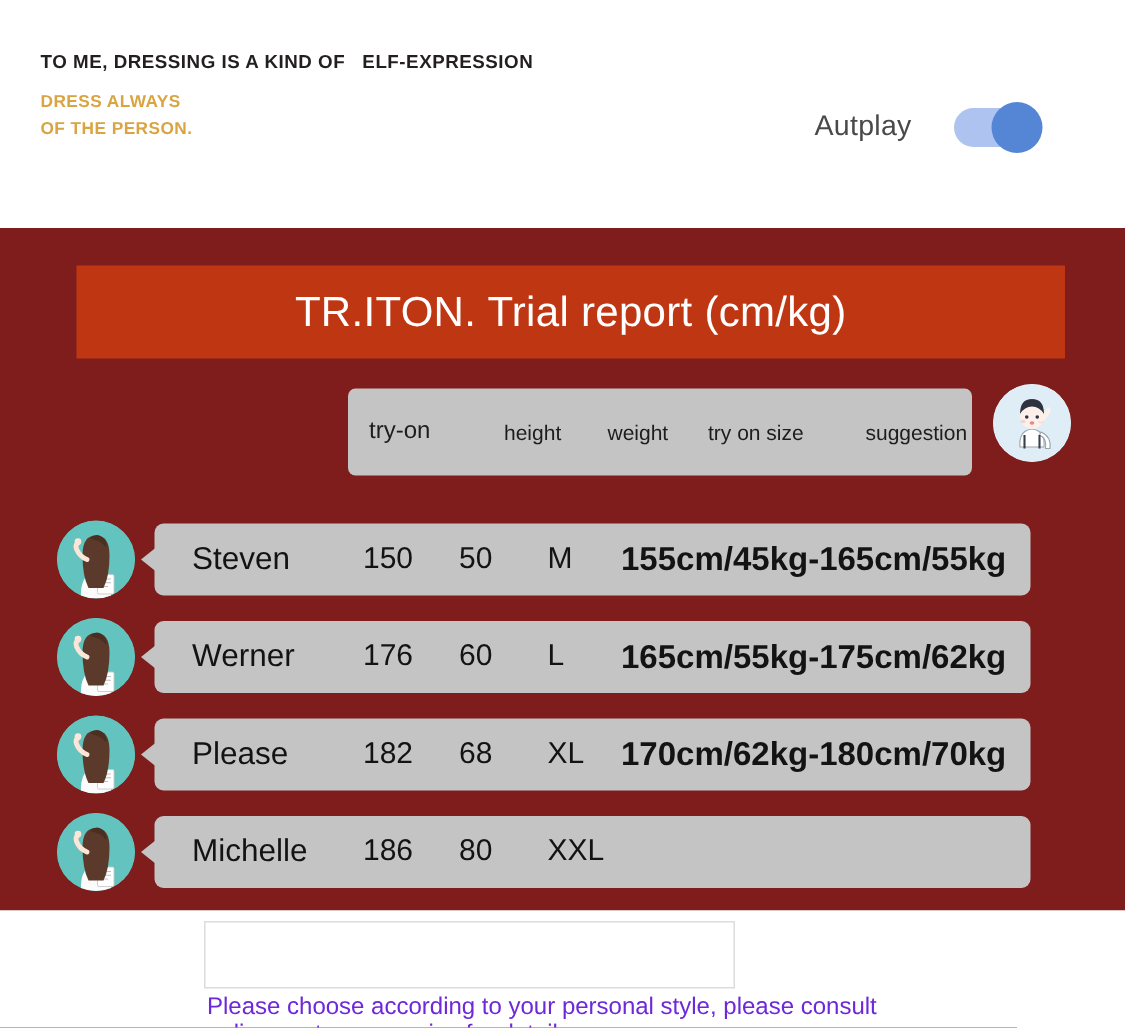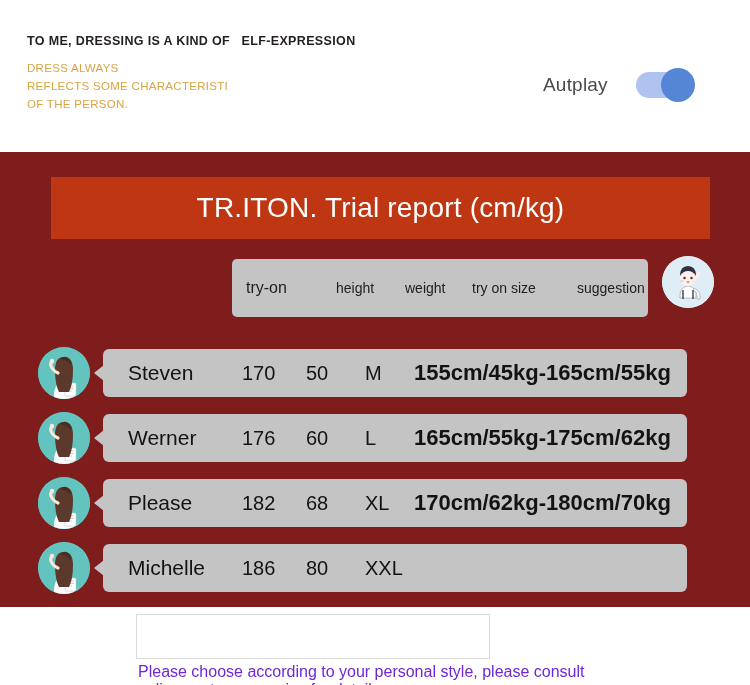--- a/index.html
+++ b/index.html
@@ -32,21 +32,21 @@
     font-weight: bold;
     letter-spacing: 0.35px;
     color: #231f20;
     white-space: pre;
   }
   .slogan-sub {
     position: absolute;
     left: 27px;
     top: 59px;
     font-size: 11.5px;
-    font-weight: normal;
+    font-weight: bold;
     letter-spacing: 0.3px;
     line-height: 18px;
     color: #d9a441;
   }
   .slogan-sub div { white-space: pre; }
 
   .autoplay-wrap {
     position: absolute;
     left: 543px;
     top: 72px;
@@ -215,21 +215,20 @@
 </style>
 </head>
 <body>
 
 <div class="top-section">
 
   <div class="slogan-main">TO ME, DRESSING IS A KIND OF   ELF-EXPRESSION</div>
 
   <div class="slogan-sub">
     <div>DRESS ALWAYS</div>
-    <div>REFLECTS SOME CHARACTERISTI</div>
     <div>OF THE PERSON.</div>
   </div>
 
   <div class="autoplay-wrap">
     <span class="autoplay-label">Autplay</span>
     <span class="toggle">
       <span class="knob"></span>
     </span>
   </div>
 </div>
@@ -275,21 +274,21 @@
       <path d="M29 39 h7 M29 41.5 h7 M29 44 h5" stroke="#bfbfbf" stroke-width="0.7"></path>
       <path d="M17 23 q0 -13 9 -13 q9 0 9 13 q0 14 -4 22 l-10 0 q-4 -8 -4 -22 z" fill="#5b3a2b"></path>
       <path d="M22 12 q4 -4 8 -1 q3 2 3 7 q-5 -5 -11 -6 z" fill="#4a2e21"></path>
       <path d="M20 26 q-5 -2 -7 -7 q-1 -3 1 -4" stroke="#fde6d8" stroke-width="3.2" fill="none" stroke-linecap="round"></path>
       <circle cx="14" cy="14" r="2.2" fill="#fde6d8"></circle>
       <ellipse cx="26" cy="17" rx="5.5" ry="4" fill="#5b3a2b" opacity="0.35"></ellipse>
     </svg>
   </div>
   <div class="row-bubble">
     <span class="cell name">Steven</span>
-    <span class="cell height">170</span>
+    <span class="cell height">150</span>
     <span class="cell weight">50</span>
     <span class="cell size">M</span>
     <span class="cell sugg">155cm/45kg-165cm/55kg</span>
   </div>
 </div>
 
 <div class="row" style="top:412px">
   <div class="row-avatar">
     <svg viewBox="0 0 52 52" width="52" height="52" aria-hidden="true">
       <circle cx="26" cy="26" r="26" fill="#63c4bf"></circle>

